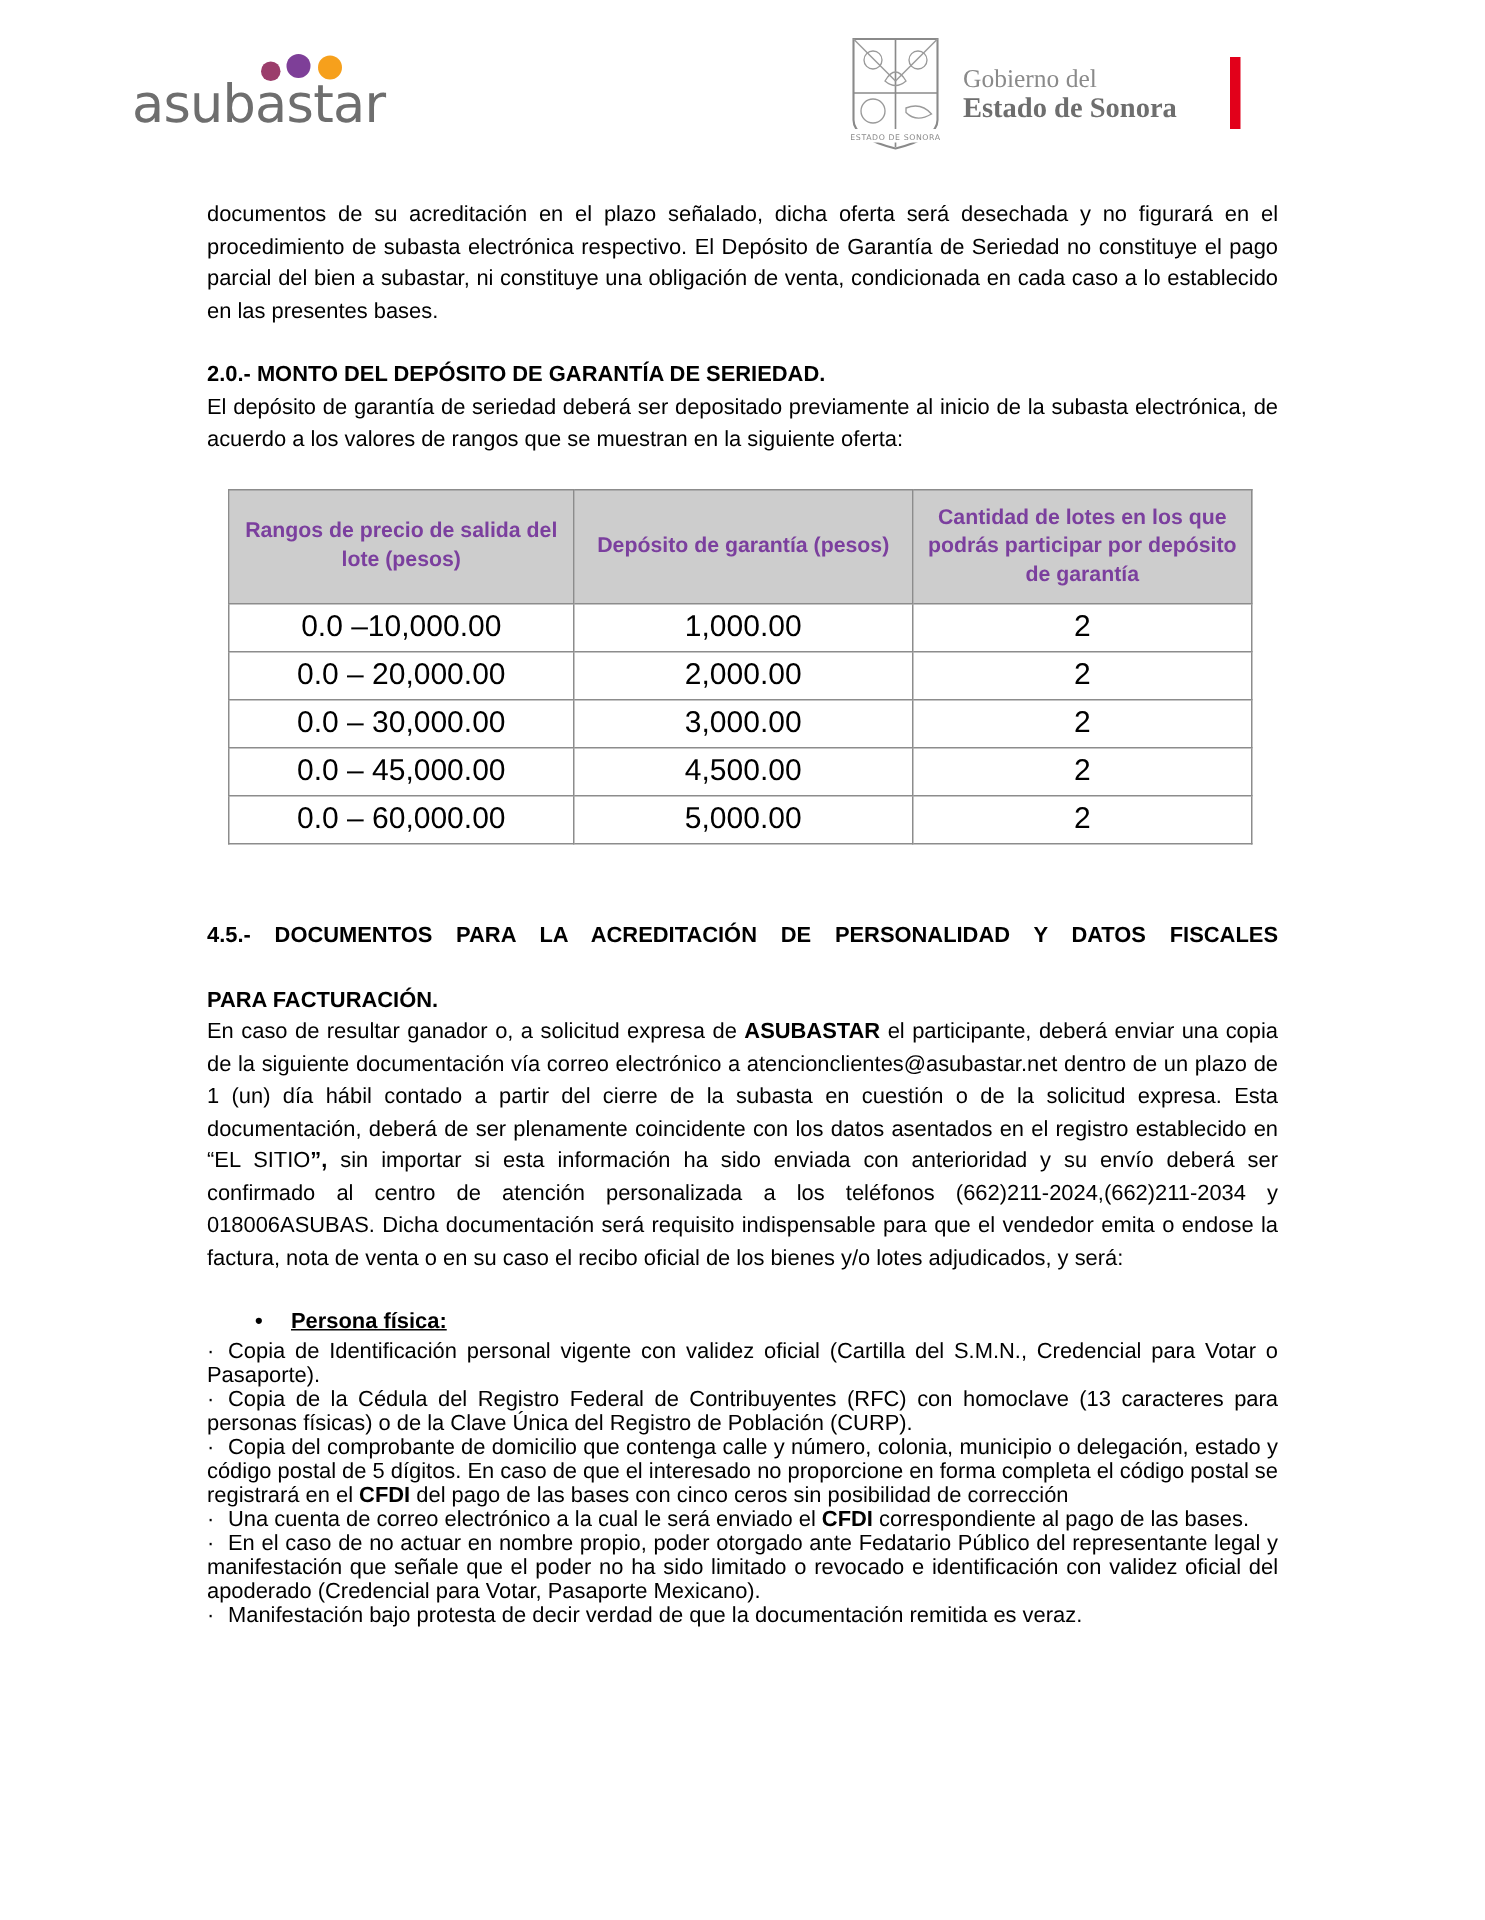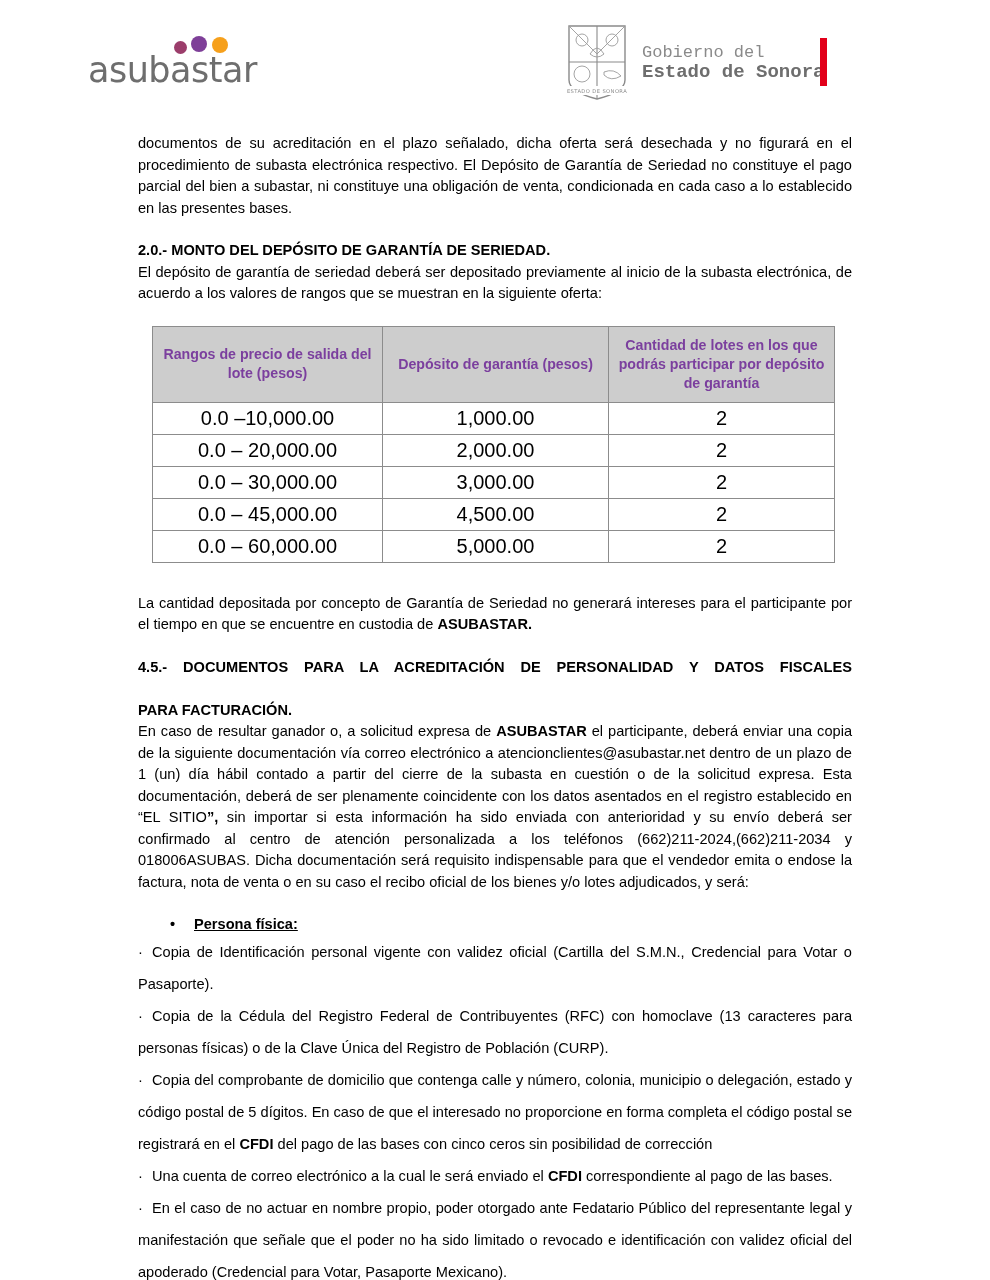--- a/index.html
+++ b/index.html
@@ -65,21 +65,21 @@
     gap: 14px;
   }
   .seal {
     width: 62px;
     height: 78px;
     position: relative;
   }
   .gob-text {
     line-height: 1.12;
     color: #8A8A8A;
-    font-family: Liberation Mono, monospace;
+    font-family: Liberation Serif, serif;
   }
   .gob-text .l1 { font-size: 17px; font-weight: 400; }
   .gob-text .l2 { font-size: 19px; font-weight: 700; color: #6E6E6E; }
 
   .hac-block {
     position: absolute;
     left: 820px;
     top: 38px;
     display: flex;
     align-items: flex-start;
@@ -184,21 +184,21 @@
   }
   .bullet-disc::before {
     content: "\2022";
     position: absolute;
     left: 32px;
     top: 0;
   }
   p.dot-item {
     margin: 0;
     font-size: 14.6px;
-    line-height: 32px;
+    line-height: 16px;
     text-align: justify;
     padding-left: 0px;
     font-family: "Liberation Sans", sans-serif;
   }
   p.dot-item .dotmark {
     display: inline-block;
     width: 14px;
   }
   b { font-weight: bold; }
 </style>
@@ -294,21 +294,20 @@
       <tr>
         <td>0.0 – 60,000.00</td>
         <td>5,000.00</td>
         <td>2</td>
       </tr>
     </tbody>
   </table>
 
   <div class="gap-lg"></div>
 
-  <p class="body-text"><span>La cantidad depositada por concepto de Garantía de Seriedad no generará intereses para el participante por el tiempo en que se encuentre en custodia de </span><b>ASUBASTAR.</b></p>
 
   <div class="gap-md"></div>
 
   <h2 class="section-heading spread"><span class="line1">4.5.- DOCUMENTOS PARA LA ACREDITACIÓN DE PERSONALIDAD Y DATOS FISCALES</span><span>PARA FACTURACIÓN.</span></h2>
 
   <p class="body-text"><span>En caso de resultar ganador o, a solicitud expresa de </span><b>ASUBASTAR</b><span> el participante, deberá enviar una copia de la siguiente documentación vía correo electrónico a atencionclientes@asubastar.net dentro de un plazo de 1 (un) día hábil contado a partir del cierre de la subasta en cuestión o de la solicitud expresa. Esta documentación, deberá de ser plenamente coincidente con los datos asentados en el registro establecido en “EL SITIO</span><b>”,</b><span> sin importar si esta información ha sido enviada con anterioridad y su envío deberá ser confirmado al centro de atención personalizada a los teléfonos (662)211-2024,(662)211-2034 y 018006ASUBAS. Dicha documentación será requisito indispensable para que el vendedor emita o endose la factura, nota de venta o en su caso el recibo oficial de los bienes y/o lotes adjudicados, y será:</span></p>
 
   <div class="gap-md"></div>
 
   <p class="bullet-disc">Persona física:</p>

